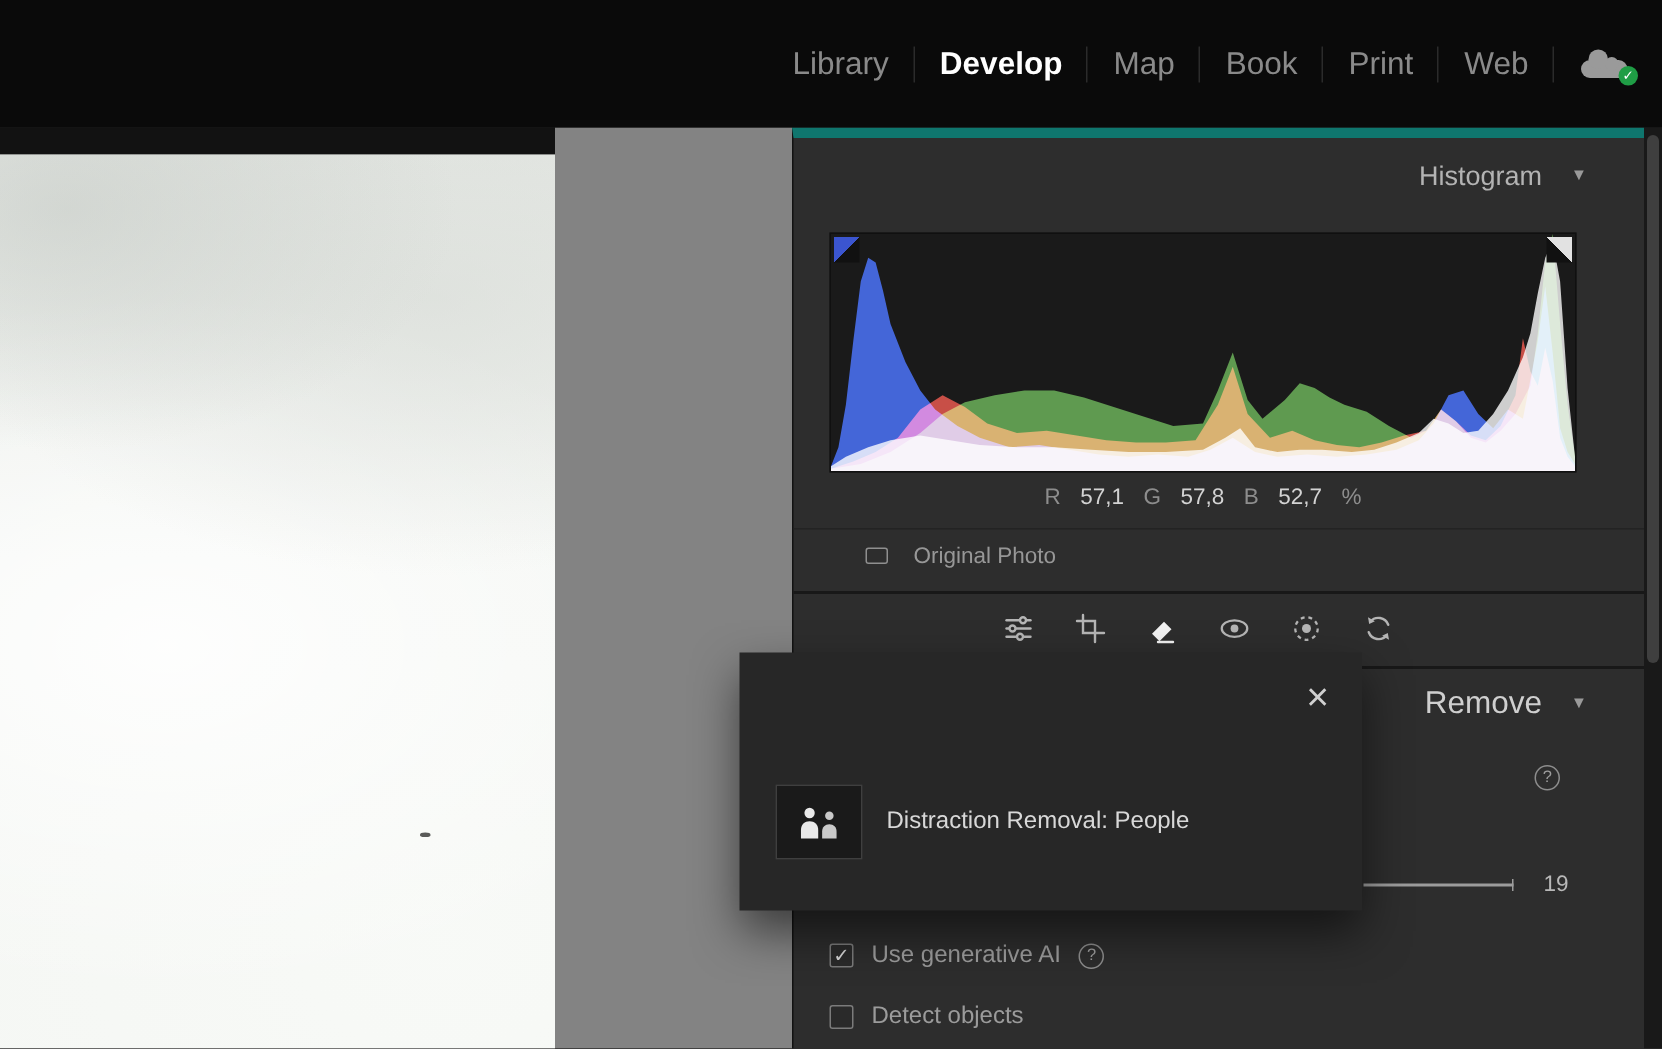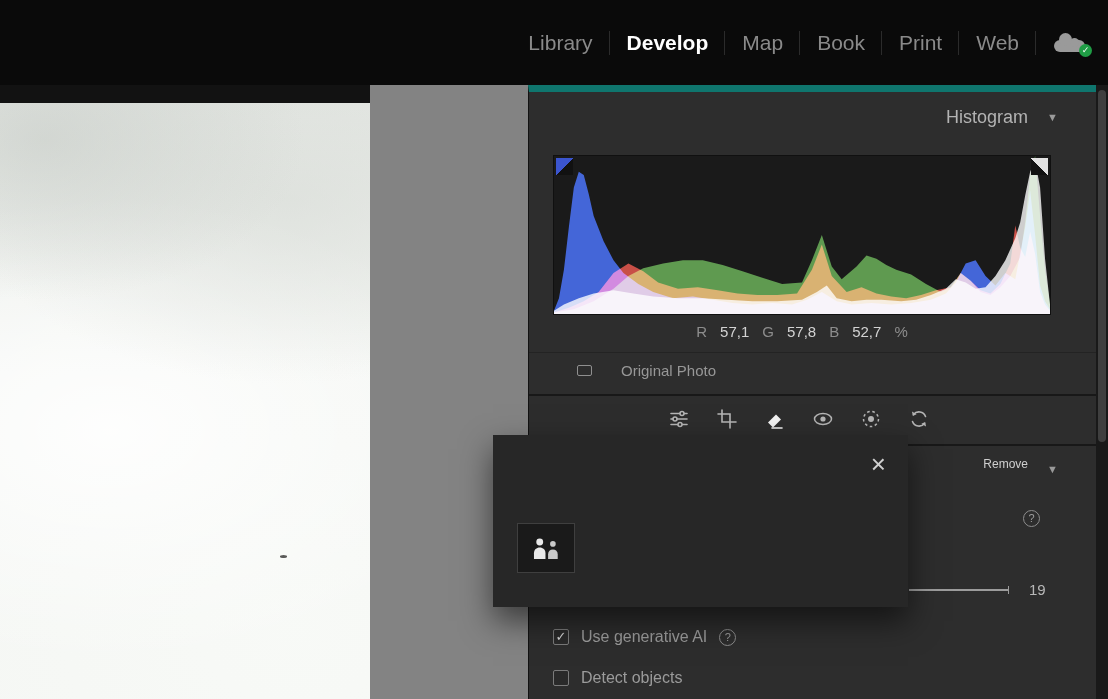--- a/index.html
+++ b/index.html
@@ -80,21 +80,21 @@
   .clip-ind.shadows  { left:2px;  background-image:linear-gradient(to bottom right, #3b55cf 50%, rgba(0,0,0,0) 50.5%); }
   .clip-ind.highlights { right:2px; background-image:linear-gradient(to bottom left, #e2e2e2 50%, rgba(0,0,0,0) 50.5%); }
 
   .rgb-readout {
     position:absolute; left:24px; top:231px; width:498px;
     display:flex; justify-content:center; gap:13px;
     font-size:15px; color:#8d8d8d;
   }
   .rgb-readout .val { color:#d3d3d3; }
 
-  .orig-row { position:absolute; left:24px; top:270px; display:flex; align-items:center; gap:29px;padding-left:24px; }
+  .orig-row { position:absolute; left:24px; top:270px; display:flex; align-items:center; gap:17px;padding-left:24px; }
   .orig-icon { width:15px; height:11px; border:1px solid #8f8f8f; border-radius:2px; }
   .orig-label { font-size:15px; color:#979797; }
 
   
   .toolstrip {
     position:absolute; left:138px; top:312px; width:264px; height:30px;
     display:flex; justify-content:space-between; align-items:center;
   }
   .tool { width:24px; height:24px; cursor:pointer; display:flex; align-items:center; justify-content:center; }
 
@@ -242,21 +242,21 @@
         <path d="M17.5 8.5 A7 7 0 0 0 5.5 6.5"></path>
           <polygon points="4,3.5 4.8,8 8.6,6.2" fill="#b5b5b5" stroke="none"></polygon>
         <path d="M4.5 13.5 A7 7 0 0 0 16.5 15.5"></path>
           <polygon points="18,18.5 17.2,14 13.4,15.8" fill="#b5b5b5" stroke="none"></polygon>
       </svg>
     </div>
   </div>
 
   <div class="hr2" style="top:352px;"></div>
 
-  <div class="panel-title" style="top:365px; font-size:12px; color:#cfcfcf;">Remove</div>
+  <div class="panel-title" style="top:365px; font-size:21px; color:#cfcfcf;">Remove</div>
   <div class="panel-caret" style="top:371px;">▼</div>
 
   <div class="help-circle" style="left:494px; top:418px;">?</div>
   <div class="slider-track"></div>
   <div class="slider-value">19</div>
 
   <div class="opt-row" style="top:536px;">
     <div class="checkbox">
       <span>✓</span>
     </div>
@@ -277,13 +277,14 @@
 <div class="popup">
   <div class="popup-close">×</div>
   <div class="popup-item-icon">
     <svg width="30" height="23" viewBox="0 0 28 22">
       <circle cx="8" cy="4.8" r="3.3" fill="#e9e9e9"></circle>
       <path d="M2.5 21 v-5.4 c0-3.4 2.4-5.5 5.5-5.5 s5.5 2.1 5.5 5.5 V21 z" fill="#e9e9e9"></path>
       <circle cx="20.6" cy="6.6" r="2.7" fill="#c9c9c9"></circle>
       <path d="M16 21 v-4.4 c0-2.8 1.9-4.6 4.6-4.6 s4.6 1.8 4.6 4.6 V21 z" fill="#c9c9c9"></path>
     </svg>
   </div>
+  <div class="popup-item-label">Distraction Removal: People</div>
 </div>
 
 </body></html>

